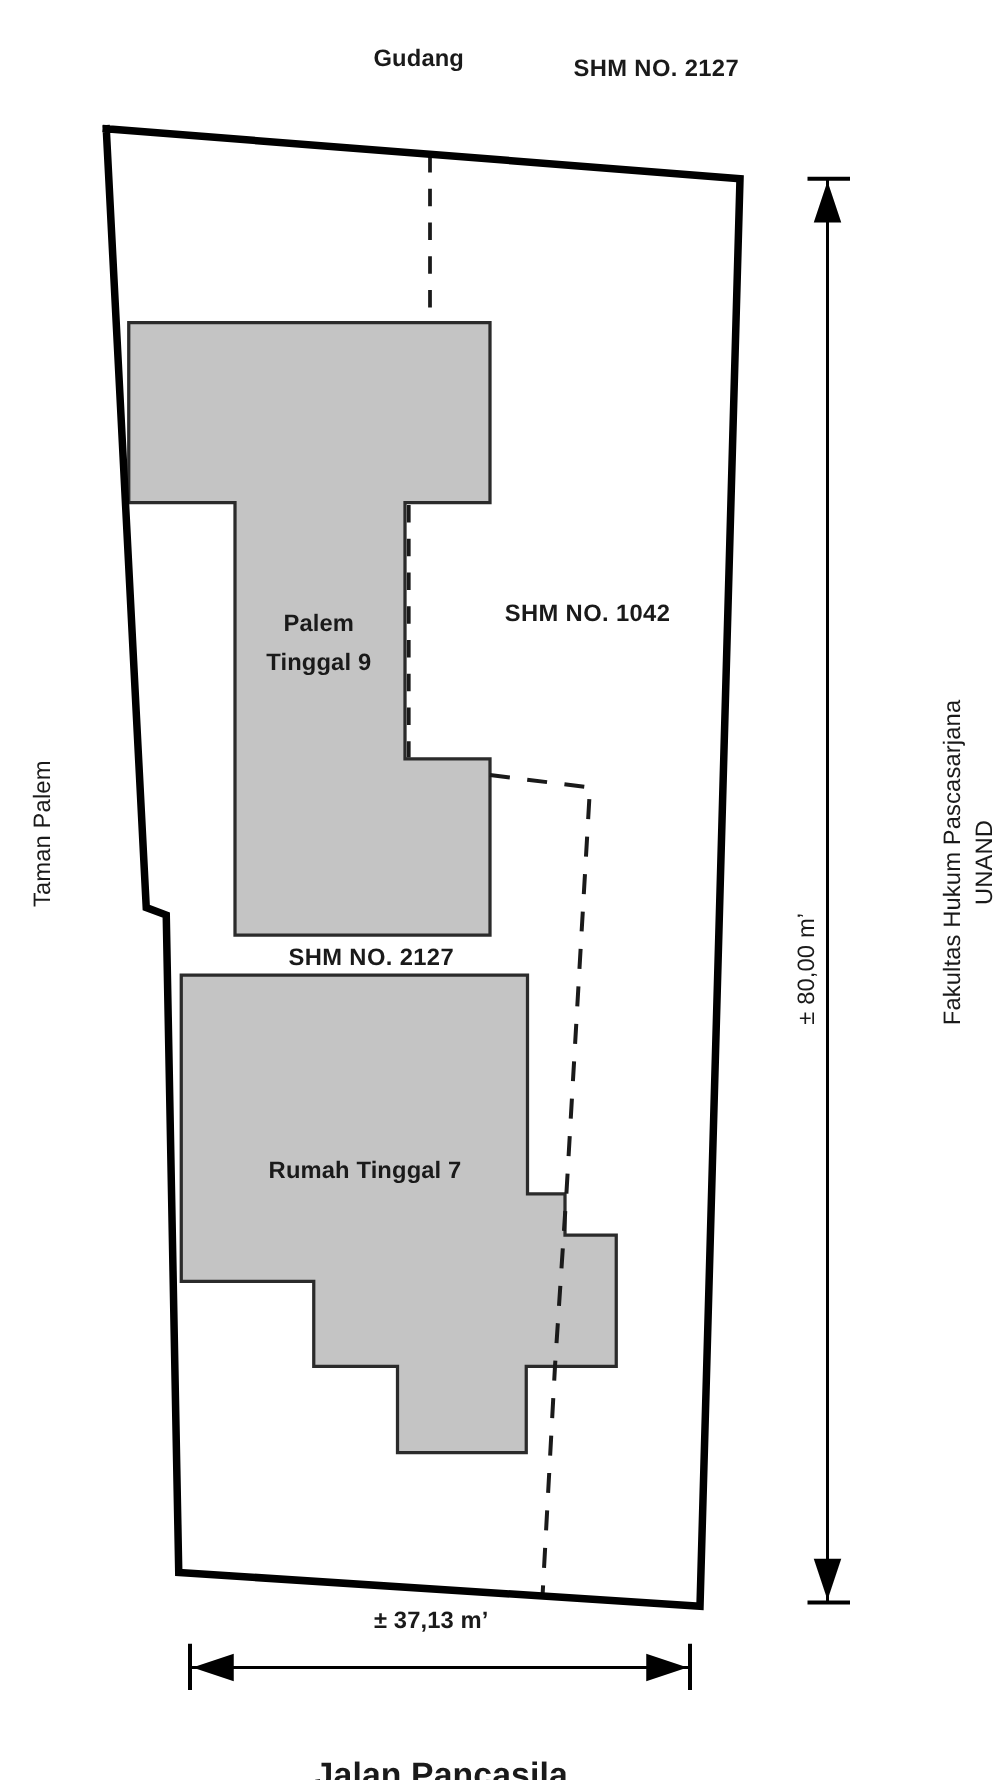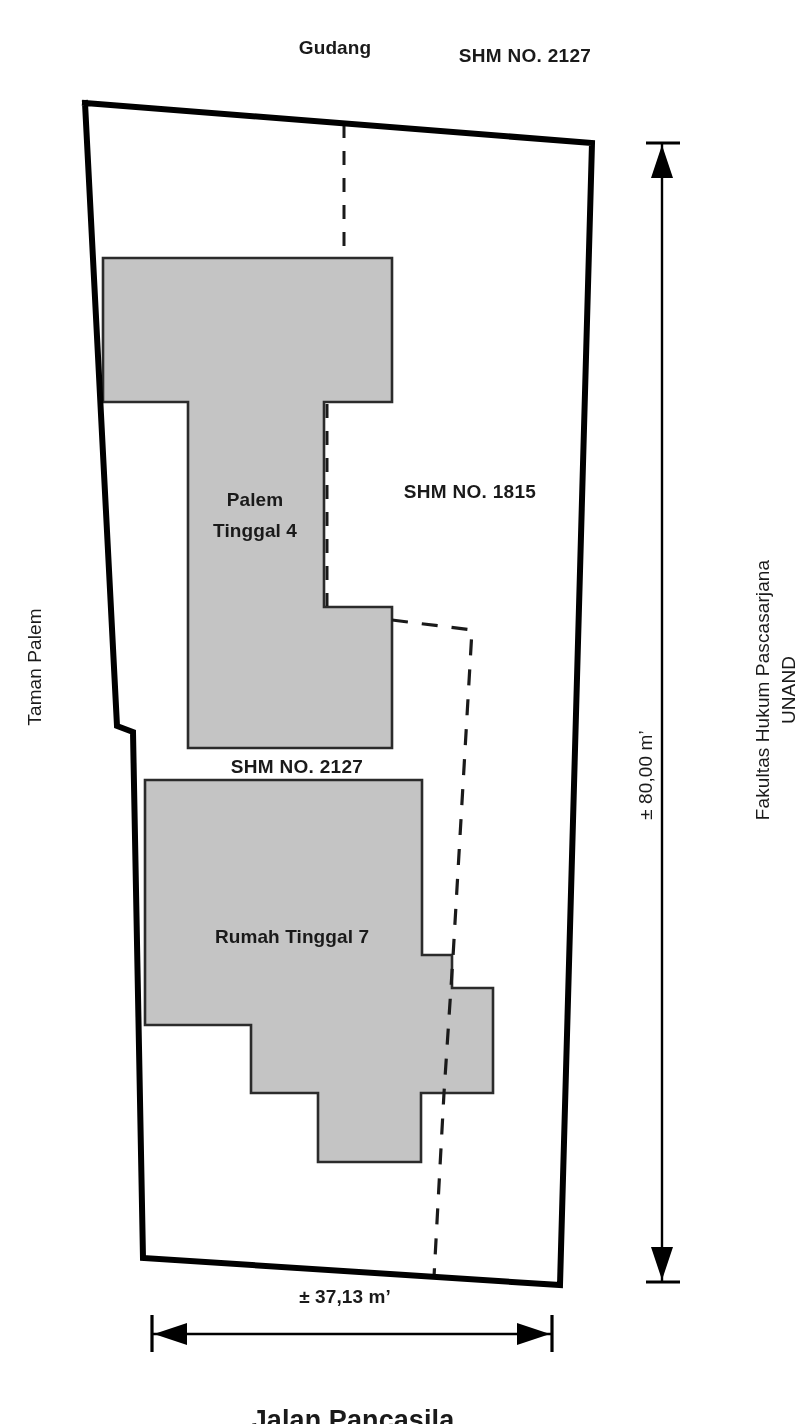--- a/index.html
+++ b/index.html
@@ -87,23 +87,23 @@
       <polygon points="550,1334 517,1323 517,1345" fill="#000000"></polygon>
     </g>
   </svg>
 
   <div class="lbl center" style="left:335px; top:36px;">Gudang</div>
 
   <div class="lbl bold center" style="left:525px; top:44px;">SHM NO. 2127</div>
 
   <div class="lbl center" style="left:255px; top:488px;">Palem</div>
 
-  <div class="lbl center" style="left:255px; top:519px;">Tinggal 4</div>
+  <div class="lbl center" style="left:255px; top:519px;">Tinggal 9</div>
 
-  <div class="lbl bold center" style="left:470px; top:480px;">SHM NO. 1815</div>
+  <div class="lbl bold center" style="left:470px; top:480px;">SHM NO. 1042</div>
 
   <div class="lbl bold center" style="left:297px; top:755px;">SHM NO. 2127</div>
 
   <div class="lbl center" style="left:292px; top:925px;">Rumah Tinggal 7</div>
 
   <div class="lbl rot-left" style="left:35px; top:667px;">Taman Palem</div>
 
   <div class="lbl rot-left" style="left:646px; top:775px;">± 80,00 m’</div>
 
   <div class="lbl rot-left two-line" style="left:763px; top:690px;">Fakultas Hukum Pascasarjana</div>

